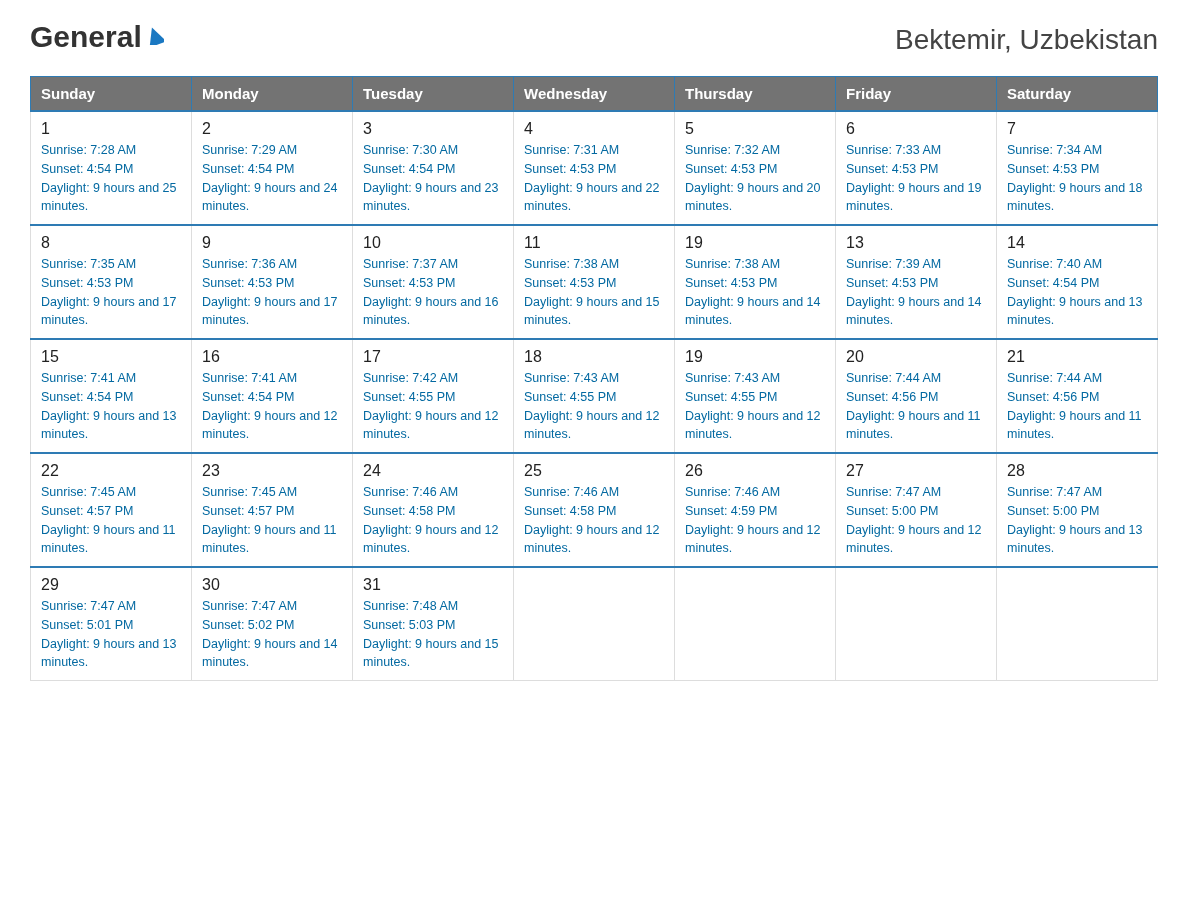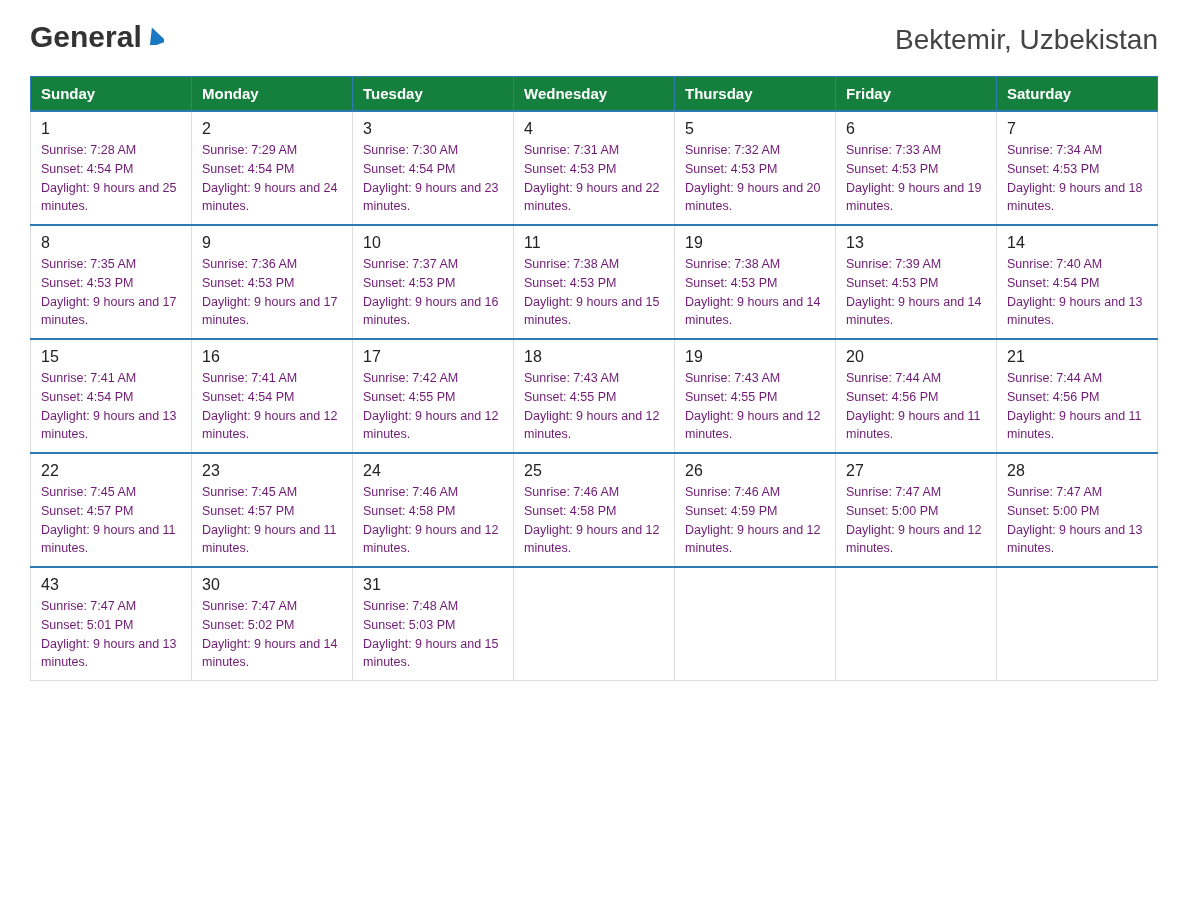--- a/index.html
+++ b/index.html
@@ -29,21 +29,21 @@
       font-size: 28px;
       color: #444;
       margin-top: 4px;
     }
     .calendar-table {
       width: 100%;
       border-collapse: collapse;
       table-layout: fixed;
     }
     .calendar-table th {
-      background: #15803d;
+      background: #737373;
       color: #fff;
       font-size: 15px;
       font-weight: bold;
       padding: 8px 10px;
       text-align: left;
       border: 1px solid #2e7bb4;
     }
     .calendar-table td {
       border: 1px solid #ccc;
       padding: 8px 10px;
@@ -63,21 +63,21 @@
     }
     .day-num {
       font-size: 16px;
       font-weight: normal;
       display: block;
       margin-bottom: 3px;
     }
     .day-info {
       font-size: 12.5px;
       line-height: 1.5;
-      color: #701a75;
+      color: #0369a1;
     }
     .logo-wrapper {
       display: flex;
       flex-direction: row;
     }
     .logo-top-row {
       display: flex;
       align-items: center;
     }
     .logo-general-text {
@@ -240,21 +240,21 @@
         <span class="day-num">27</span>
         <span class="day-info">Sunrise: 7:47 AM<br>Sunset: 5:00 PM<br>Daylight: 9 hours and 12 minutes.</span>
       </td>
         <td>
         <span class="day-num">28</span>
         <span class="day-info">Sunrise: 7:47 AM<br>Sunset: 5:00 PM<br>Daylight: 9 hours and 13 minutes.</span>
       </td>
       </tr>
       <tr>
         <td>
-        <span class="day-num">43</span>
+        <span class="day-num">29</span>
         <span class="day-info">Sunrise: 7:47 AM<br>Sunset: 5:01 PM<br>Daylight: 9 hours and 13 minutes.</span>
       </td>
         <td>
         <span class="day-num">30</span>
         <span class="day-info">Sunrise: 7:47 AM<br>Sunset: 5:02 PM<br>Daylight: 9 hours and 14 minutes.</span>
       </td>
         <td>
         <span class="day-num">31</span>
         <span class="day-info">Sunrise: 7:48 AM<br>Sunset: 5:03 PM<br>Daylight: 9 hours and 15 minutes.</span>
       </td>

